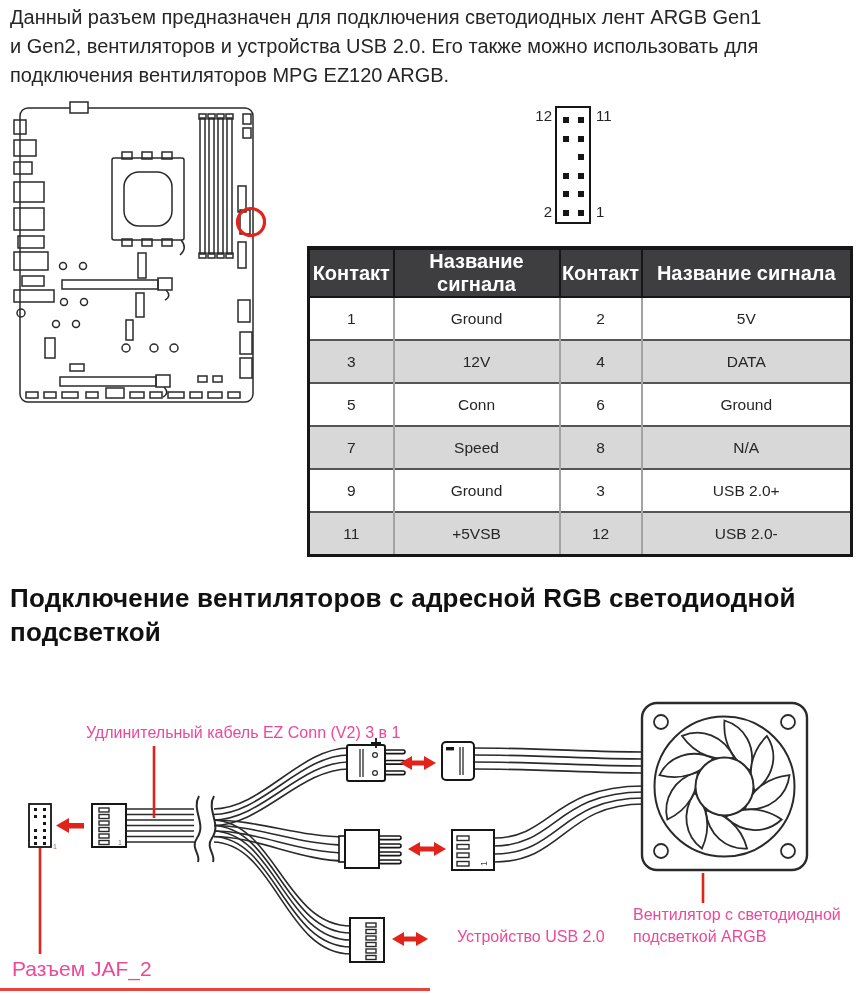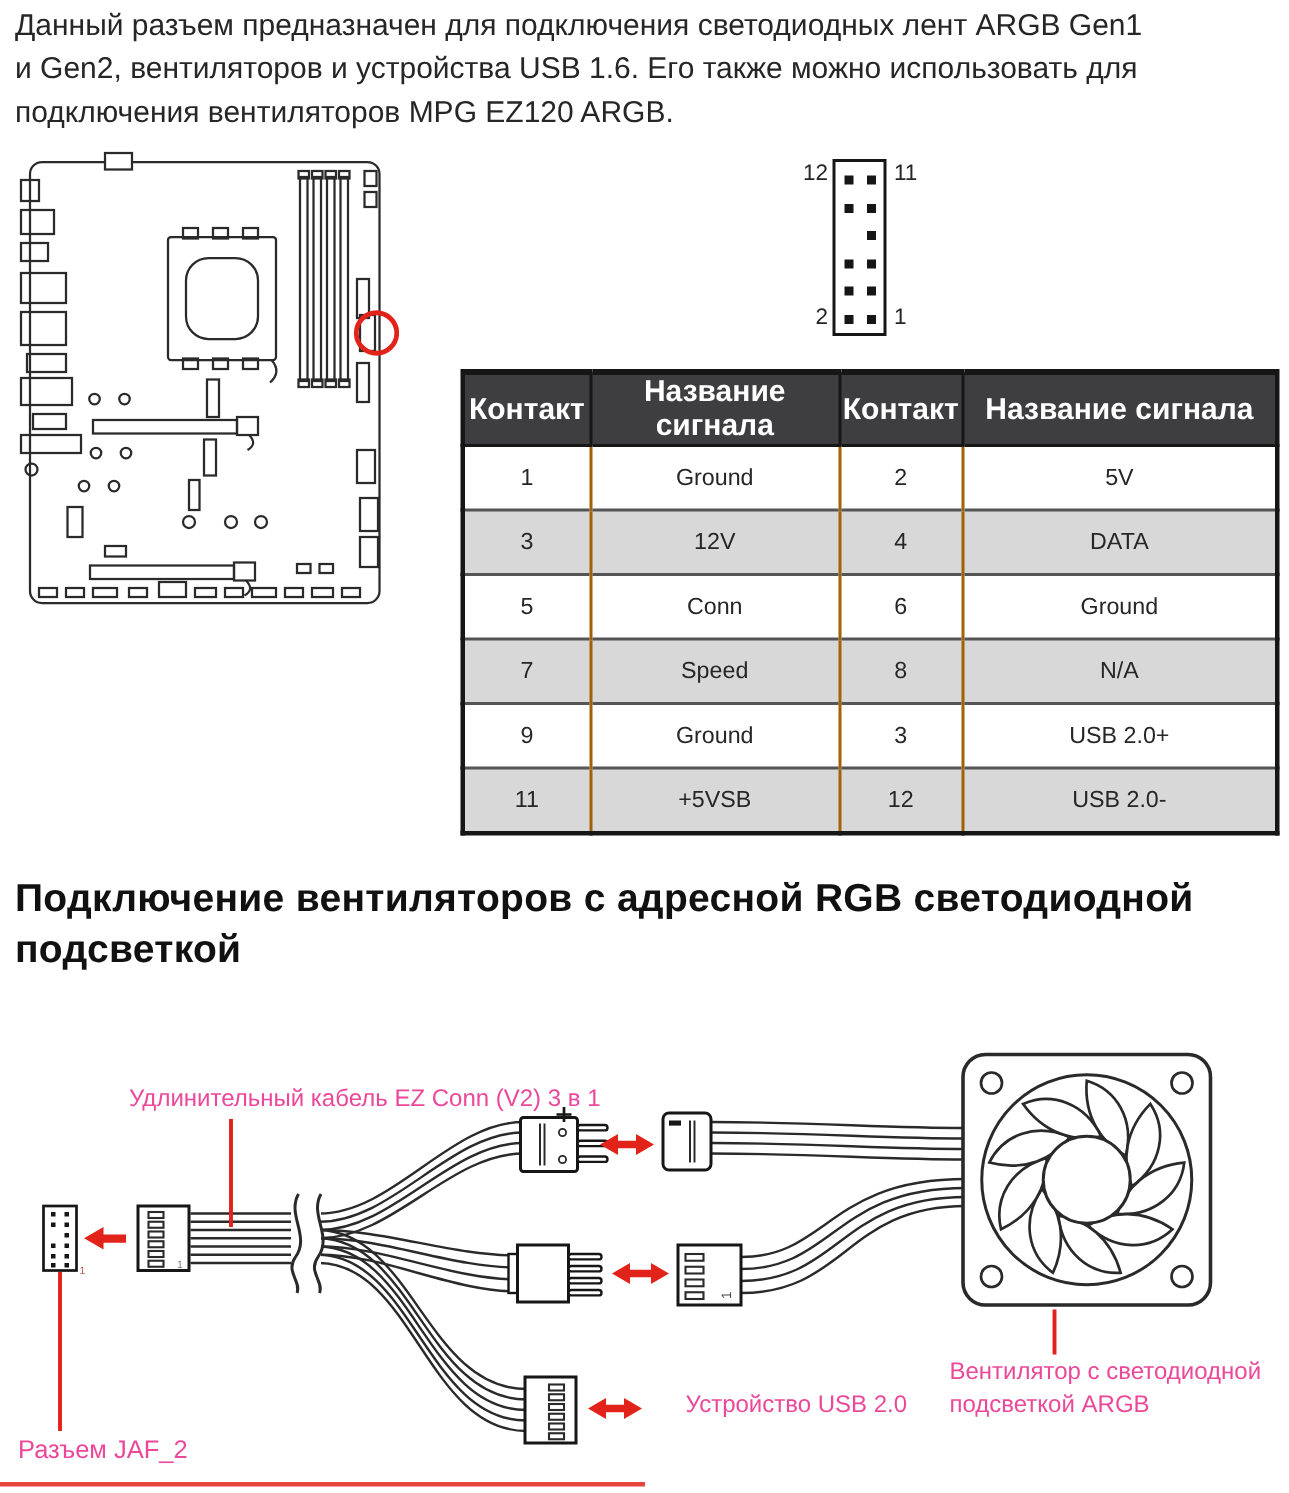--- a/index.html
+++ b/index.html
@@ -35,53 +35,53 @@
     position:absolute;left:307px;top:246px;width:543px;border-collapse:collapse;
     border:3px solid #161616;table-layout:fixed;
   }
   .pintable th{
     background:var(--table-header-bg);color:#fff;font-size:20px;font-weight:bold;
     height:39px;border-left:2px solid #161616;border-bottom:2px solid #161616;
     border-top:4px solid #161616;padding:0;text-align:center;
   }
   .pintable td{
     font-size:15.5px;color:#262626;height:41px;text-align:center;padding:0;
-    border-left:2px solid #a16207;border-top:2px solid #555;
+    border-left:2px solid #a3a3a3;border-top:2px solid #555;
   }
   .pintable tr.alt td{background:var(--table-row-alt);}
   .pintable th:first-child,.pintable td:first-child{border-left:none;}
   .col-pin{width:85px;}
   .col-sig1{width:166px;}
   .col-pin2{width:82px;}
   .col-sig2{width:210px;}
   
   .section-heading{
     position:absolute;left:10px;top:582px;width:830px;margin:0;
     font-size:26px;font-weight:bold;line-height:1.3;color:#111;white-space:pre-line;
     letter-spacing:0.2px;
   }
   
   .cable-svg{position:absolute;left:0;top:690px;}
   .diag-label{position:absolute;font-size:16px;color:#ec4899;}
   .lbl-ez{left:86px;top:724px;}
   .lbl-usb{left:437px;top:928px;margin-left:20px;}
   .lbl-fan{left:633px;top:904px;width:232px;line-height:1.35;}
-  .lbl-jaf{left:12px;top:957px;font-size:17px;}
+  .lbl-jaf{left:12px;top:957px;font-size:21px;}
   .footer-line{
     position:absolute;left:0;top:988px;width:430px;height:2.5px;
     background:var(--accent-red);opacity:.85;
   }
 </style>
 </head>
 <body>
 
 <div class="page">
 
   <p class="intro">Данный разъем предназначен для подключения светодиодных лент ARGB Gen1
-и Gen2, вентиляторов и устройства USB 1.6. Его также можно использовать для
+и Gen2, вентиляторов и устройства USB 2.0. Его также можно использовать для
 подключения вентиляторов MPG EZ120 ARGB.</p>
 
   <svg class="mobo" width="256" height="310" viewBox="0 0 256 310">
     <g fill="none" stroke="#2a2a2a" stroke-width="1.5">
       <rect x="10" y="8" width="233" height="294" rx="8"></rect>
 
       <rect x="60" y="2" width="18" height="11" fill="#fff"></rect>
 
       <rect x="4" y="20" width="12" height="14"></rect>
       <rect x="4" y="40" width="22" height="16"></rect>

